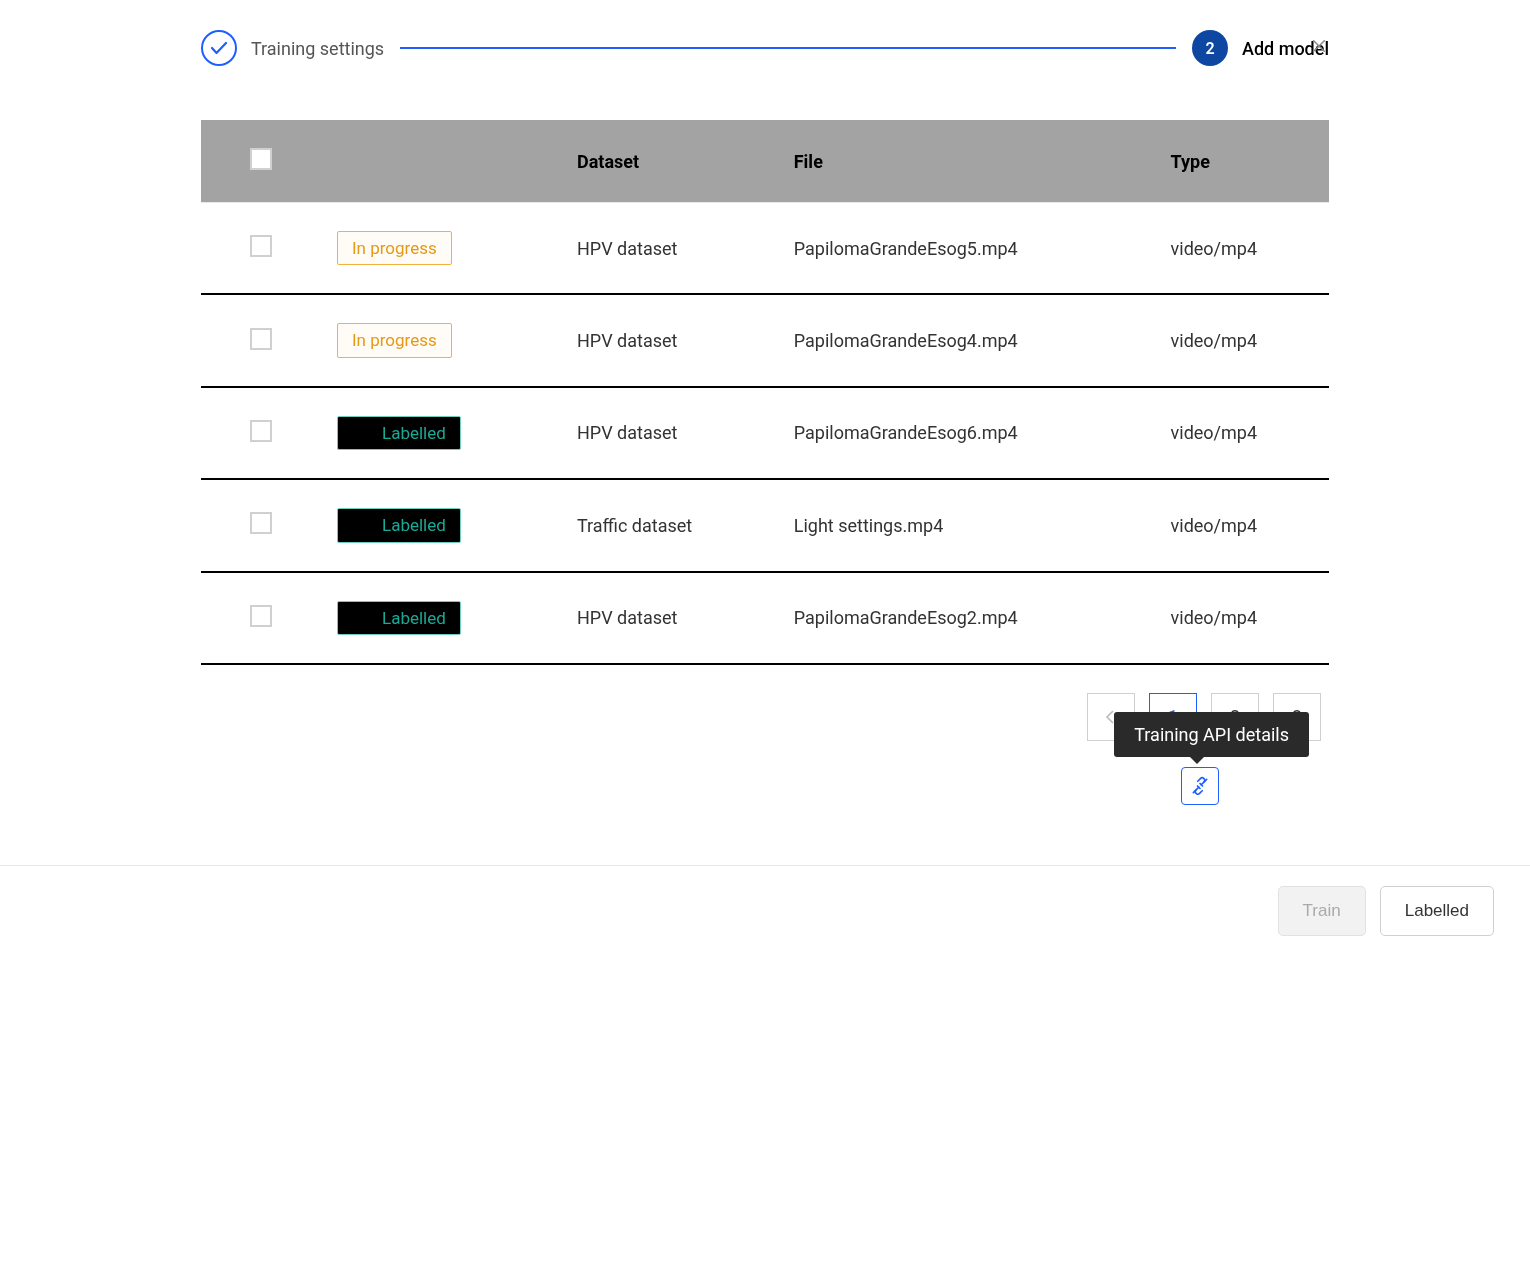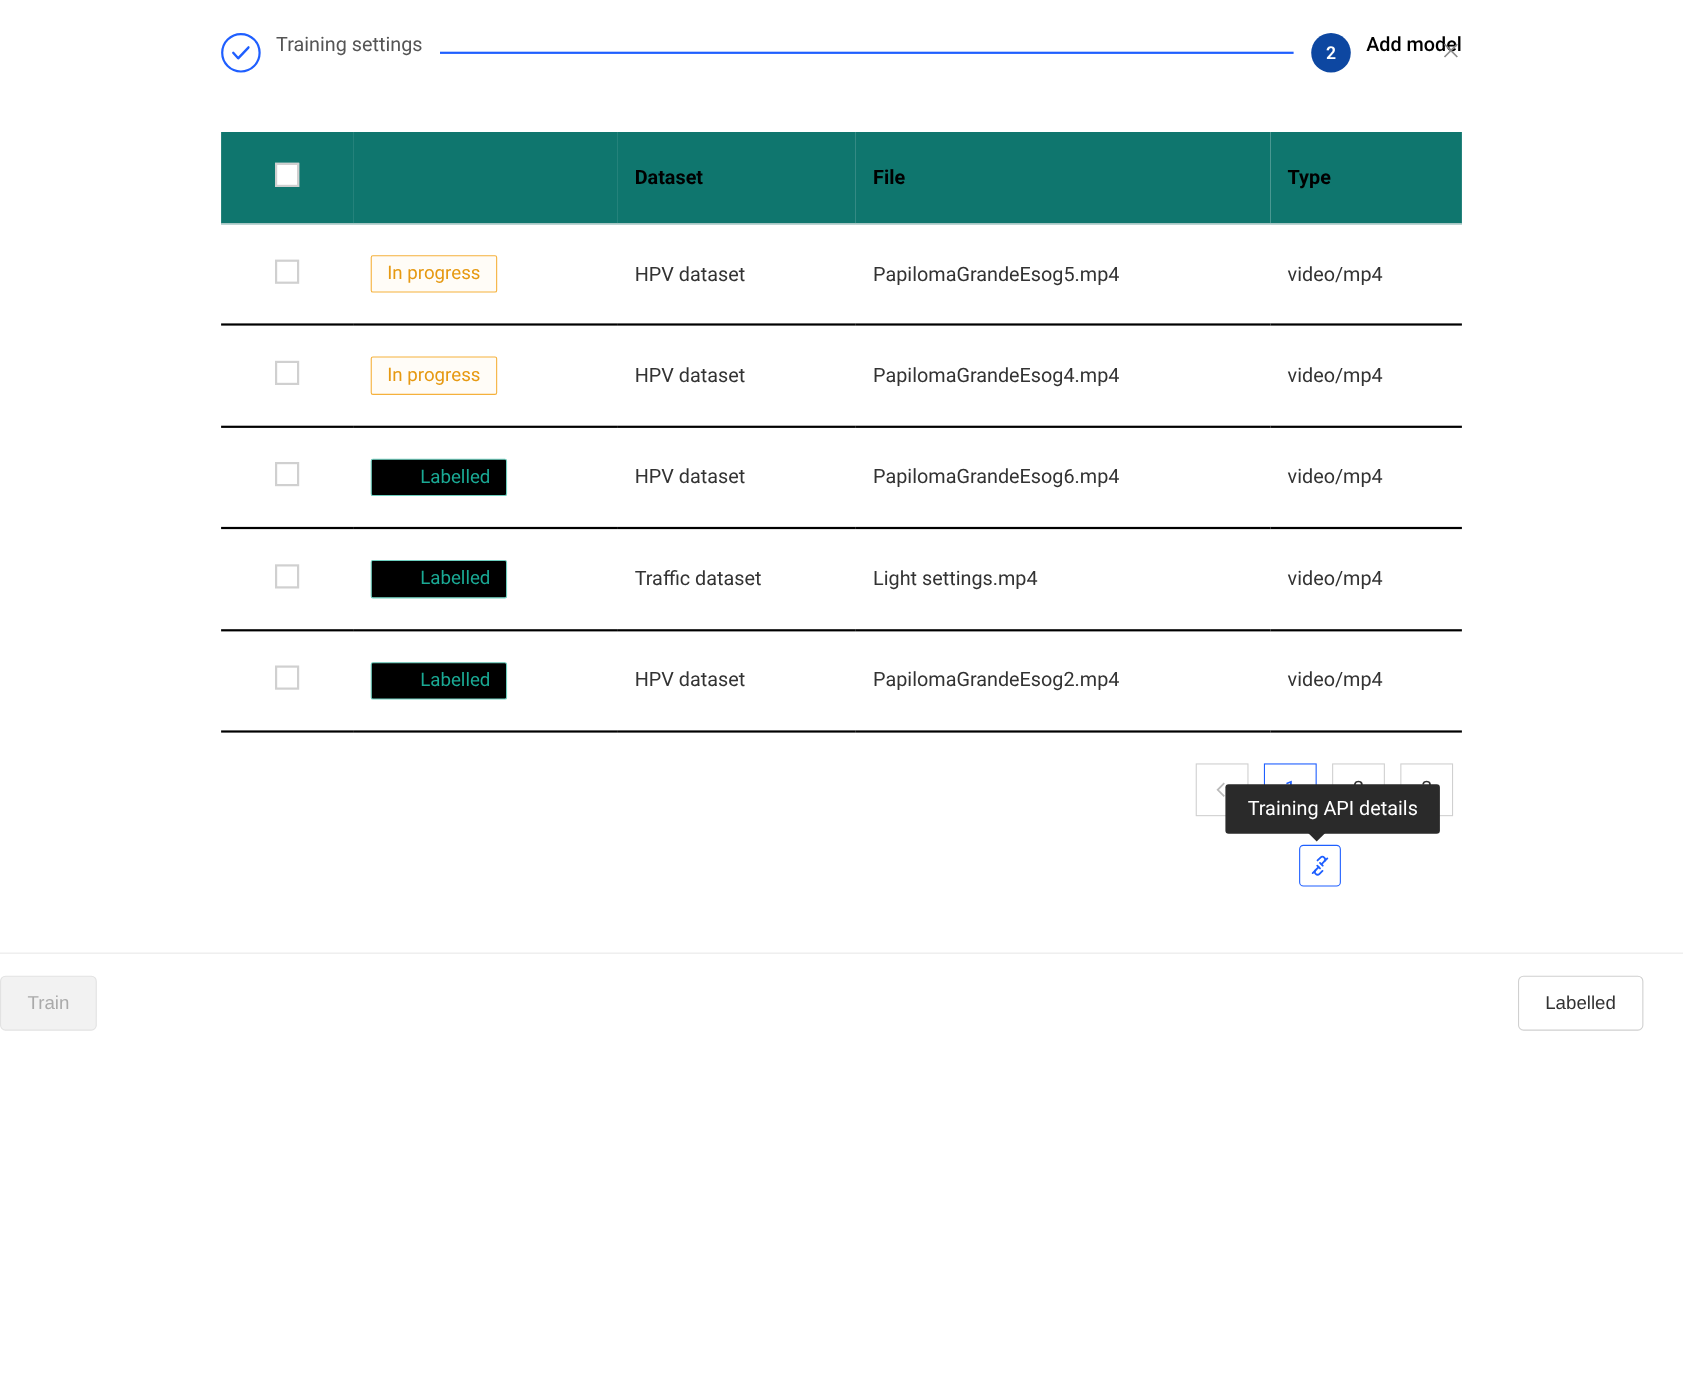--- a/index.html
+++ b/index.html
@@ -39,21 +39,21 @@
       margin-bottom: 54px;
     }
     .stepper {
       display: flex;
       align-items: center;
       margin-bottom: 54px;
       gap: 16px;
     }
     .step {
       display: flex;
-      align-items: flex-start;
+      align-items: center;
       gap: 14px;
     }
     .step-circle-done {
       width: 36px;
       height: 36px;
       border: 2px solid #1f5fff;
       border-radius: 50%;
       display: flex;
       align-items: center;
       justify-content: center;
@@ -86,21 +86,21 @@
     .step-connector {
       flex: 1;
       height: 2px;
       background: #1f5fff;
     }
     .table {
       width: 100%;
       border-collapse: collapse;
     }
     .table thead tr {
-      background: #0f766e;
+      background: #a3a3a3;
     }
     .table th {
       text-align: left;
       font-weight: 700;
       font-size: 18px;
       color: #000;
       padding: 28px 16px;
       border-bottom: 1px solid #e8e8e8;
     }
     .table th.col-checkbox {
@@ -221,21 +221,22 @@
       height: 0;
       border-left: 8px solid transparent;
       border-right: 8px solid transparent;
       border-top: 8px solid #2a2a2a;
     }
     .footer {
       border-top: 1px solid #e8e8e8;
       margin-top: 60px;
       padding: 20px 36px 20px 0;
       display: flex;
-      justify-content: space-between;
+      justify-content: flex-end;
+      gap: 14px;
     }
     .btn {
       padding: 14px 24px;
       font-size: 17px;
       border-radius: 5px;
       cursor: pointer;
       border: 1px solid #d0d0d0;
       background: #fff;
       color: #333;
     }

